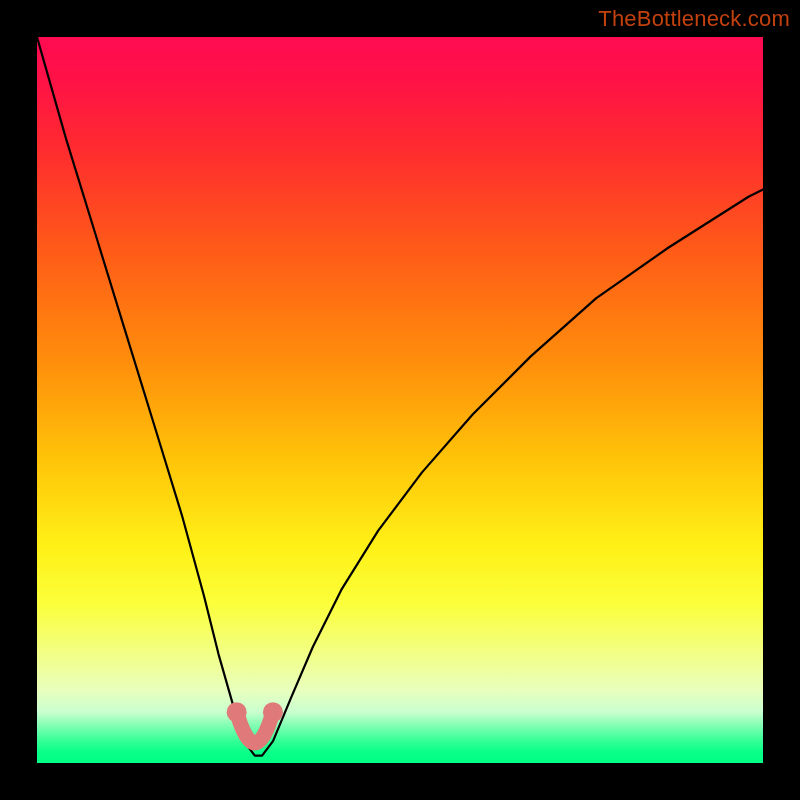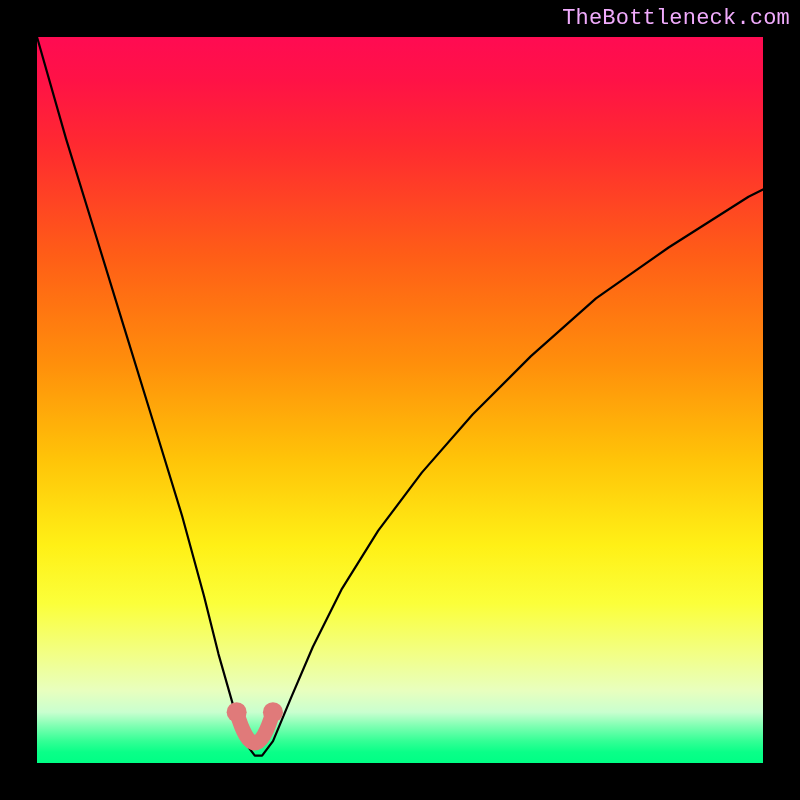--- a/index.html
+++ b/index.html
@@ -43,24 +43,23 @@
       #0aff88 98.5%,
       #00ff85 100%
     );
   }
   .watermark {
     position: absolute;
     top: 6px;
     right: 10px;
     font-size: 22px;
     font-weight: 500;
-    color: #f0abfc;
+    color: #c2410c;
     letter-spacing: 0.2px;
     user-select: none;
-    font-family: Liberation Mono, monospace;
   }
   svg.curve {
     position: absolute;
     left: 0;
     top: 0;
     width: 726px;
     height: 726px;
     overflow: visible;
   }
   .curve-path {

